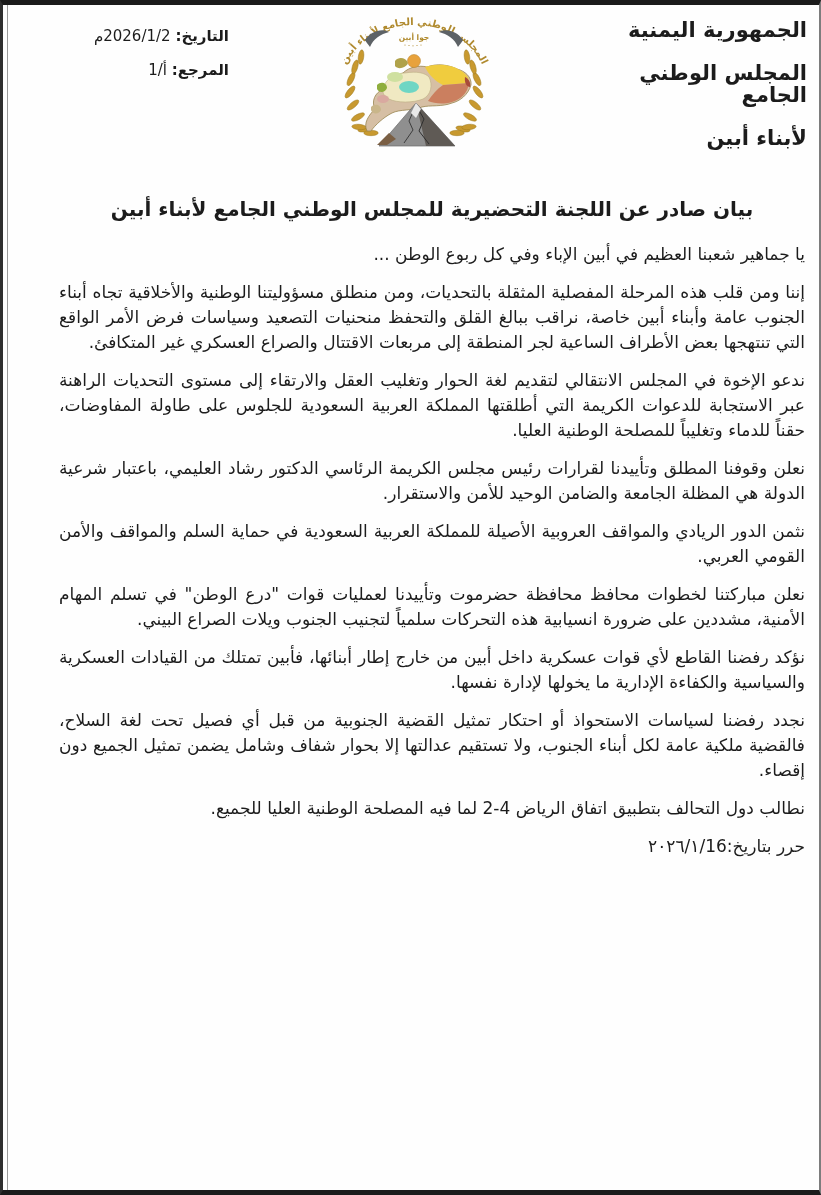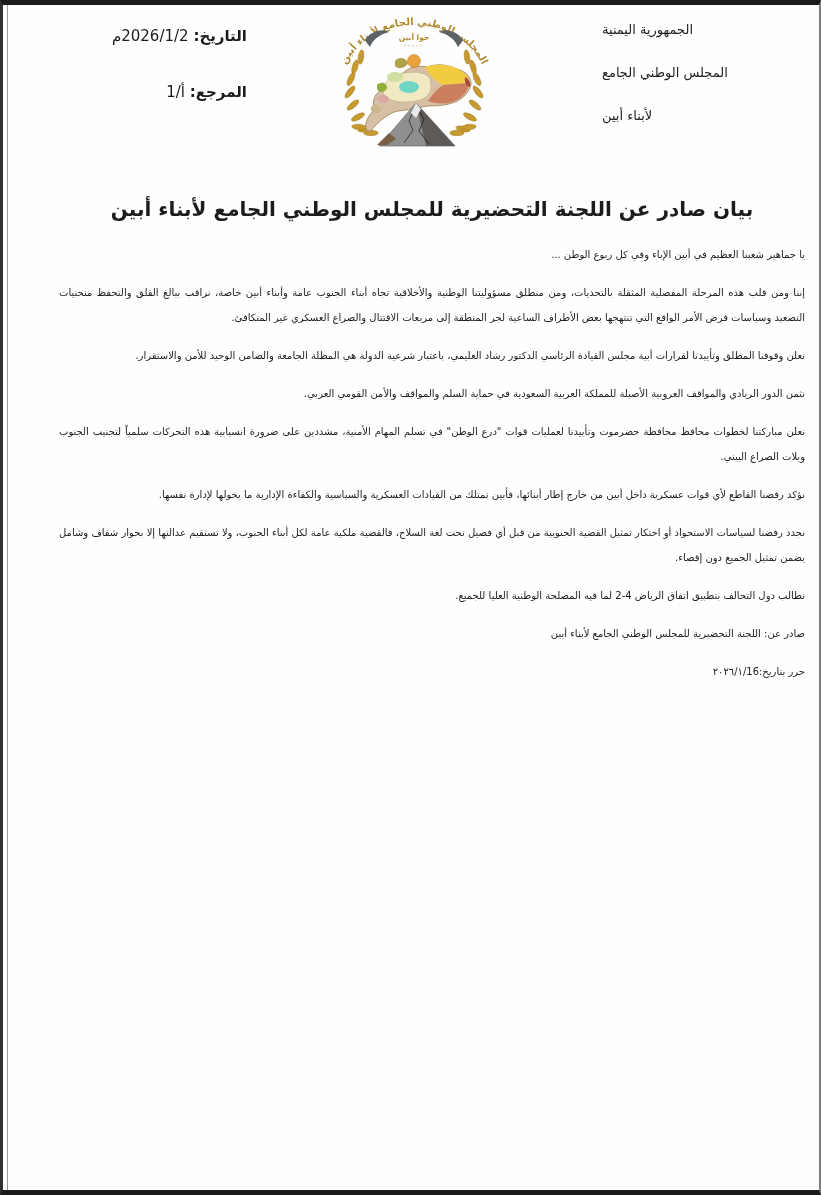--- a/index.html
+++ b/index.html
@@ -17,38 +17,38 @@
     color:#1c1c1c;
     overflow:hidden;
   }
   .page::before{
     content:"";position:absolute;left:4px;top:0;bottom:0;width:1px;background:#9a9a9a;
   }
   
   .header{position:relative;height:178px;direction:rtl;}
   .org-block{
     position:absolute;top:14px;right:12px;width:205px;
-    text-align:left;font-weight:400;font-size:13px;line-height:22px;
+    text-align:right;font-weight:700;font-size:21px;line-height:22px;
   }
   .org-block .org-line{margin-bottom:21px;}
   .meta-block{
-    position:absolute;top:20px;left:68px;width:176px;
+    position:absolute;top:20px;left:50px;width:176px;
     direction:rtl;text-align:right;font-size:15px;line-height:22px;
   }
   .meta-row{white-space:nowrap;}
-  .meta-row + .meta-row{margin-top:34px;}
+  .meta-row + .meta-row{margin-top:12px;}
   .meta-label{font-weight:700;}
   .logo{position:absolute;top:4px;left:322px;width:178px;height:146px;direction:ltr;}
   
   .doc-body{padding:14px 14px 0 56px;direction:rtl;}
   .doc-title{
     text-align:center;font-weight:700;font-size:20px;margin:0 0 21px 0;line-height:24px;
   }
   .para{
-    margin:0 0 13px 0;font-size:10px;line-height:25px;
+    margin:0 0 13px 0;font-size:17px;line-height:25px;
     text-align:justify;text-align-last:right;
   }
   .line{ text-align:right; }
 </style>
 </head>
 <body>
 
 <div class="page">
 
   <div class="header">
@@ -148,24 +148,24 @@
     </div>
   </div>
 
   <div class="doc-body">
 
     <div class="doc-title">بيان صادر عن اللجنة التحضيرية للمجلس الوطني الجامع لأبناء أبين</div>
 
     <p class="para line">يا جماهير شعبنا العظيم في أبين الإباء وفي كل ربوع الوطن ...</p>
 
     <p class="para">إننا ومن قلب هذه المرحلة المفصلية المثقلة بالتحديات، ومن منطلق مسؤوليتنا الوطنية والأخلاقية تجاه أبناء الجنوب عامة وأبناء أبين خاصة، نراقب ببالغ القلق والتحفظ منحنيات التصعيد وسياسات فرض الأمر الواقع التي تنتهجها بعض الأطراف الساعية لجر المنطقة إلى مربعات الاقتتال والصراع العسكري غير المتكافئ.</p>
-    <p class="para">نعلن وقوفنا المطلق وتأييدنا لقرارات أبية مجلس القيادة الرئاسي الدكتور رشاد العليمي، باعتبار شرعية الدولة هي المظلة الجامعة والضامن الوحيد للأمن والاستقرار.</p>
+    <p class="para">ندعو الإخوة في المجلس الانتقالي لتقديم لغة الحوار وتغليب العقل والارتقاء إلى مستوى التحديات الراهنة عبر الاستجابة للدعوات الكريمة التي أطلقتها المملكة العربية السعودية للجلوس على طاولة المفاوضات، حقناً للدماء وتغليباً للمصلحة الوطنية العليا.</p>
+    <p class="para">نعلن وقوفنا المطلق وتأييدنا لقرارات رئيس مجلس الكريمة الرئاسي الدكتور رشاد العليمي، باعتبار شرعية الدولة هي المظلة الجامعة والضامن الوحيد للأمن والاستقرار.</p>
     <p class="para">نثمن الدور الريادي والمواقف العروبية الأصيلة للمملكة العربية السعودية في حماية السلم والمواقف والأمن القومي العربي.</p>
     <p class="para">نعلن مباركتنا لخطوات محافظ محافظة حضرموت وتأييدنا لعمليات قوات "درع الوطن" في تسلم المهام الأمنية، مشددين على ضرورة انسيابية هذه التحركات سلمياً لتجنيب الجنوب ويلات الصراع البيني.</p>
     <p class="para">نؤكد رفضنا القاطع لأي قوات عسكرية داخل أبين من خارج إطار أبنائها، فأبين تمتلك من القيادات العسكرية والسياسية والكفاءة الإدارية ما يخولها لإدارة نفسها.</p>
     <p class="para">نجدد رفضنا لسياسات الاستحواذ أو احتكار تمثيل القضية الجنوبية من قبل أي فصيل تحت لغة السلاح، فالقضية ملكية عامة لكل أبناء الجنوب، ولا تستقيم عدالتها إلا بحوار شفاف وشامل يضمن تمثيل الجميع دون إقصاء.</p>
     <p class="para">نطالب دول التحالف بتطبيق اتفاق الرياض 4-2 لما فيه المصلحة الوطنية العليا للجميع.</p>
 
-    <p class="para line">صادر عن: اللجنة التحضيرية للمجلس الوطني الجامع لأبناء أبين</p>
     <p class="para line">حرر بتاريخ:٢٠٢٦/١/16</p>
 
   </div>
 </div>
 
 </body></html>

